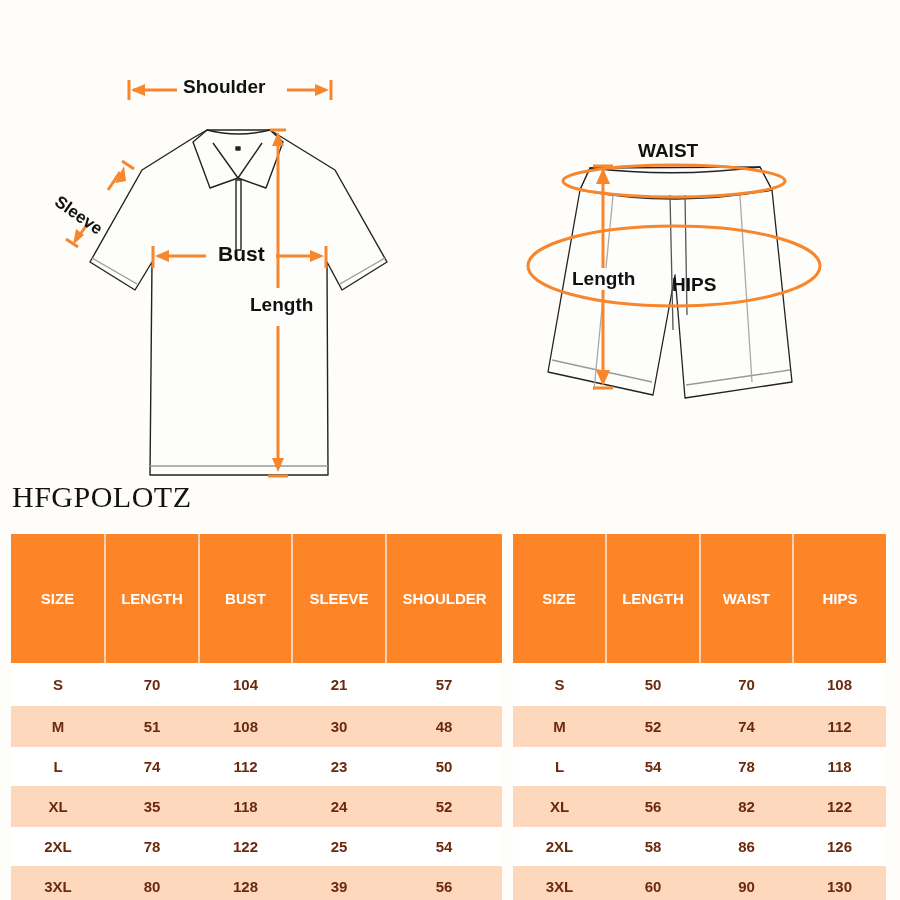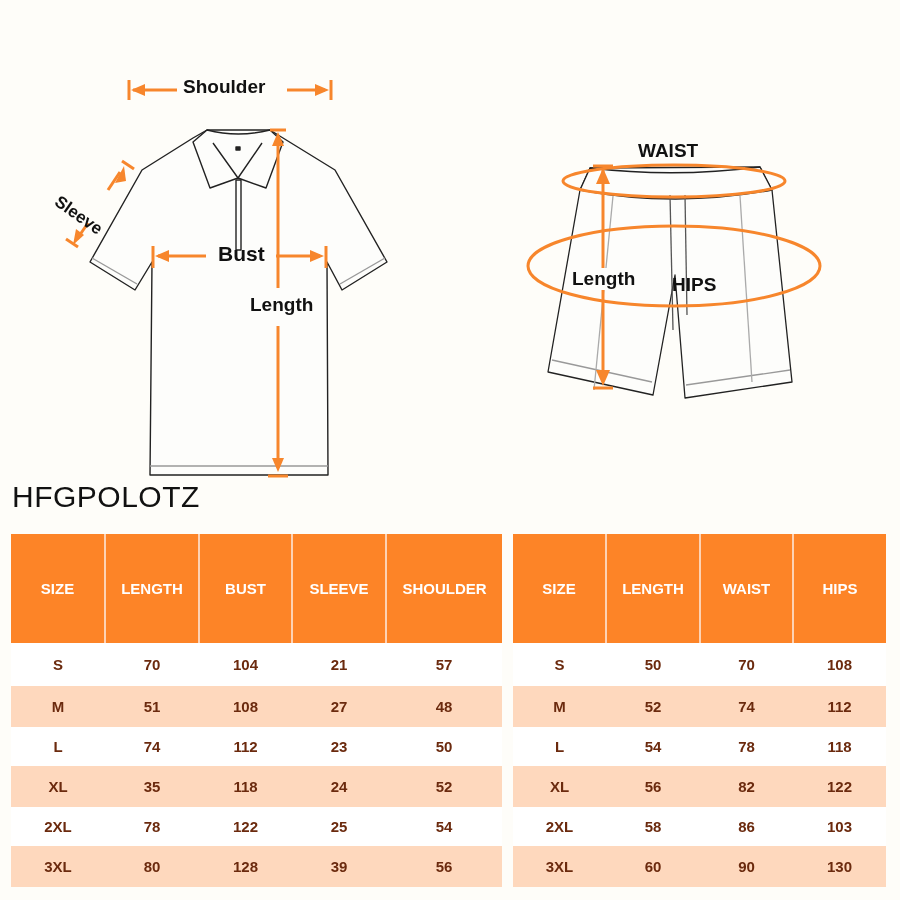--- a/index.html
+++ b/index.html
@@ -1,21 +1,21 @@
 <!DOCTYPE html>
 <html><head>
 <meta charset="utf-8">
 <style>
   html, body { margin:0; padding:0; }
   body { width:900px; height:900px; background:#fefdf9; position:relative; overflow:hidden; font-family:"Liberation Sans", sans-serif; }
   .abs { position:absolute; }
   .lbl { font-weight:bold; color:#111; font-family:"Liberation Sans", sans-serif; }
-  .brand { position:absolute; left:12px; top:480px; font-family:Liberation Sans, sans-serif; font-size:30px; color:#111; letter-spacing:0.5px; }
+  .brand { position:absolute; left:12px; top:480px; font-family:Liberation Serif, serif; font-size:30px; color:#111; letter-spacing:0.5px; }
   table.size { position:absolute; top:534px; border-collapse:collapse; table-layout:fixed; }
-  table.size th { background:#fd8427; color:#fff; font-weight:bold; font-size:15px; height:109px; text-align:center; border-right:2px solid #fdd2b4; padding:0; }
+  table.size th { background:#fd8427; color:#fff; font-weight:bold; font-size:15px; height:109px; text-align:center; border-right:2px solid #fdd2b4; padding:10px; }
   table.size th:last-child { border-right:none; }
   table.size td { text-align:center; color:#6b2a0e; font-weight:bold; font-size:15px; padding:0; }
   table.size tr.odd td { background:#ffffff; }
   table.size tr.even td { background:#fed8bd; }
   #t1 { left:11px; width:491px; }
   #t2 { left:513px; width:373px; }
 </style>
 </head>
 <body>
 
@@ -140,21 +140,21 @@
       <td>S</td>
       <td>70</td>
       <td>104</td>
       <td>21</td>
       <td>57</td>
     </tr>
     <tr class="even" style="height:41px">
       <td>M</td>
       <td>51</td>
       <td>108</td>
-      <td>27</td>
+      <td>30</td>
       <td>48</td>
     </tr>
     <tr class="odd" style="height:39px">
       <td>L</td>
       <td>74</td>
       <td>112</td>
       <td>23</td>
       <td>50</td>
     </tr>
     <tr class="even" style="height:41px">
@@ -218,21 +218,21 @@
     <tr class="even" style="height:41px">
       <td>XL</td>
       <td>56</td>
       <td>82</td>
       <td>122</td>
     </tr>
     <tr class="odd" style="height:39px">
       <td>2XL</td>
       <td>58</td>
       <td>86</td>
-      <td>103</td>
+      <td>126</td>
     </tr>
     <tr class="even" style="height:41px">
       <td>3XL</td>
       <td>60</td>
       <td>90</td>
       <td>130</td>
     </tr>
   </tbody>
 </table>
 

